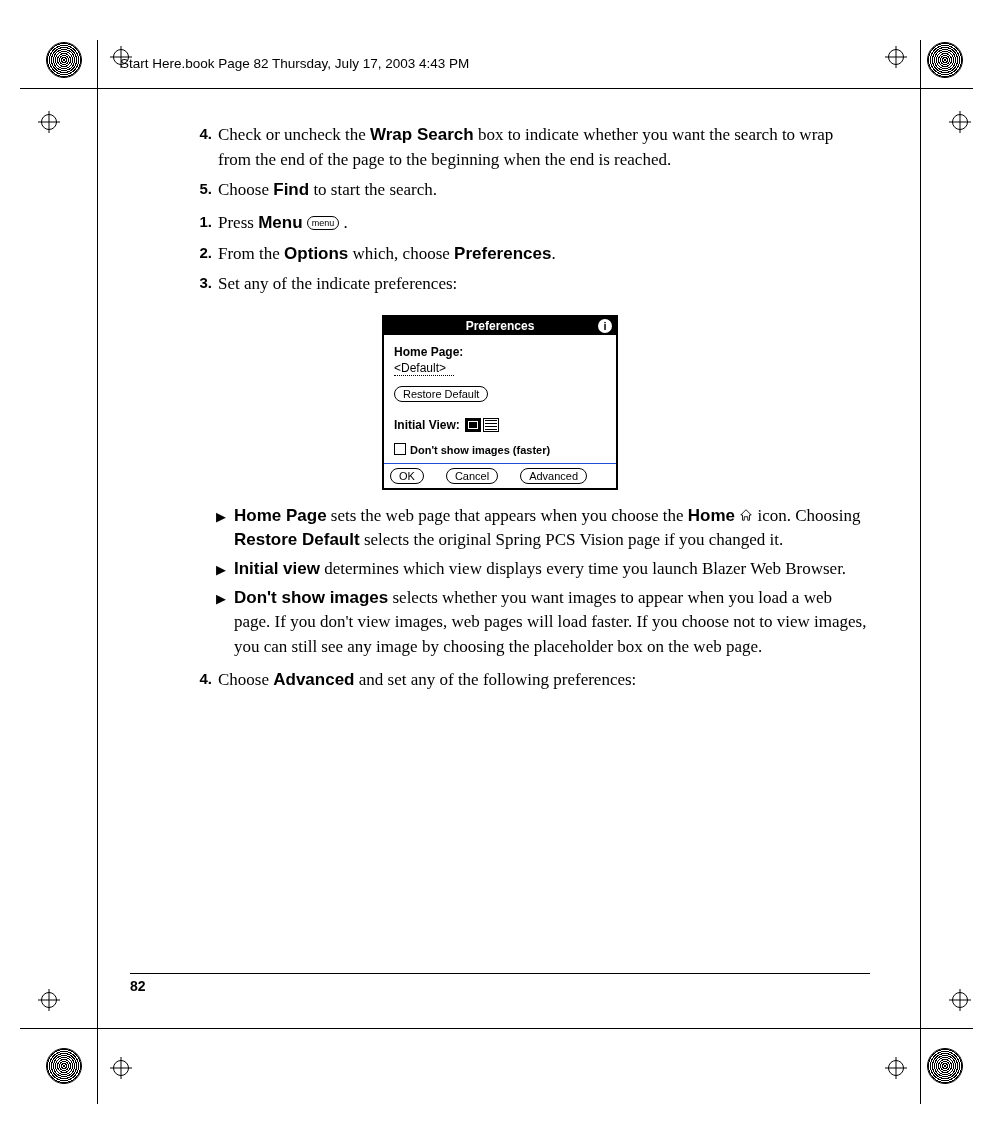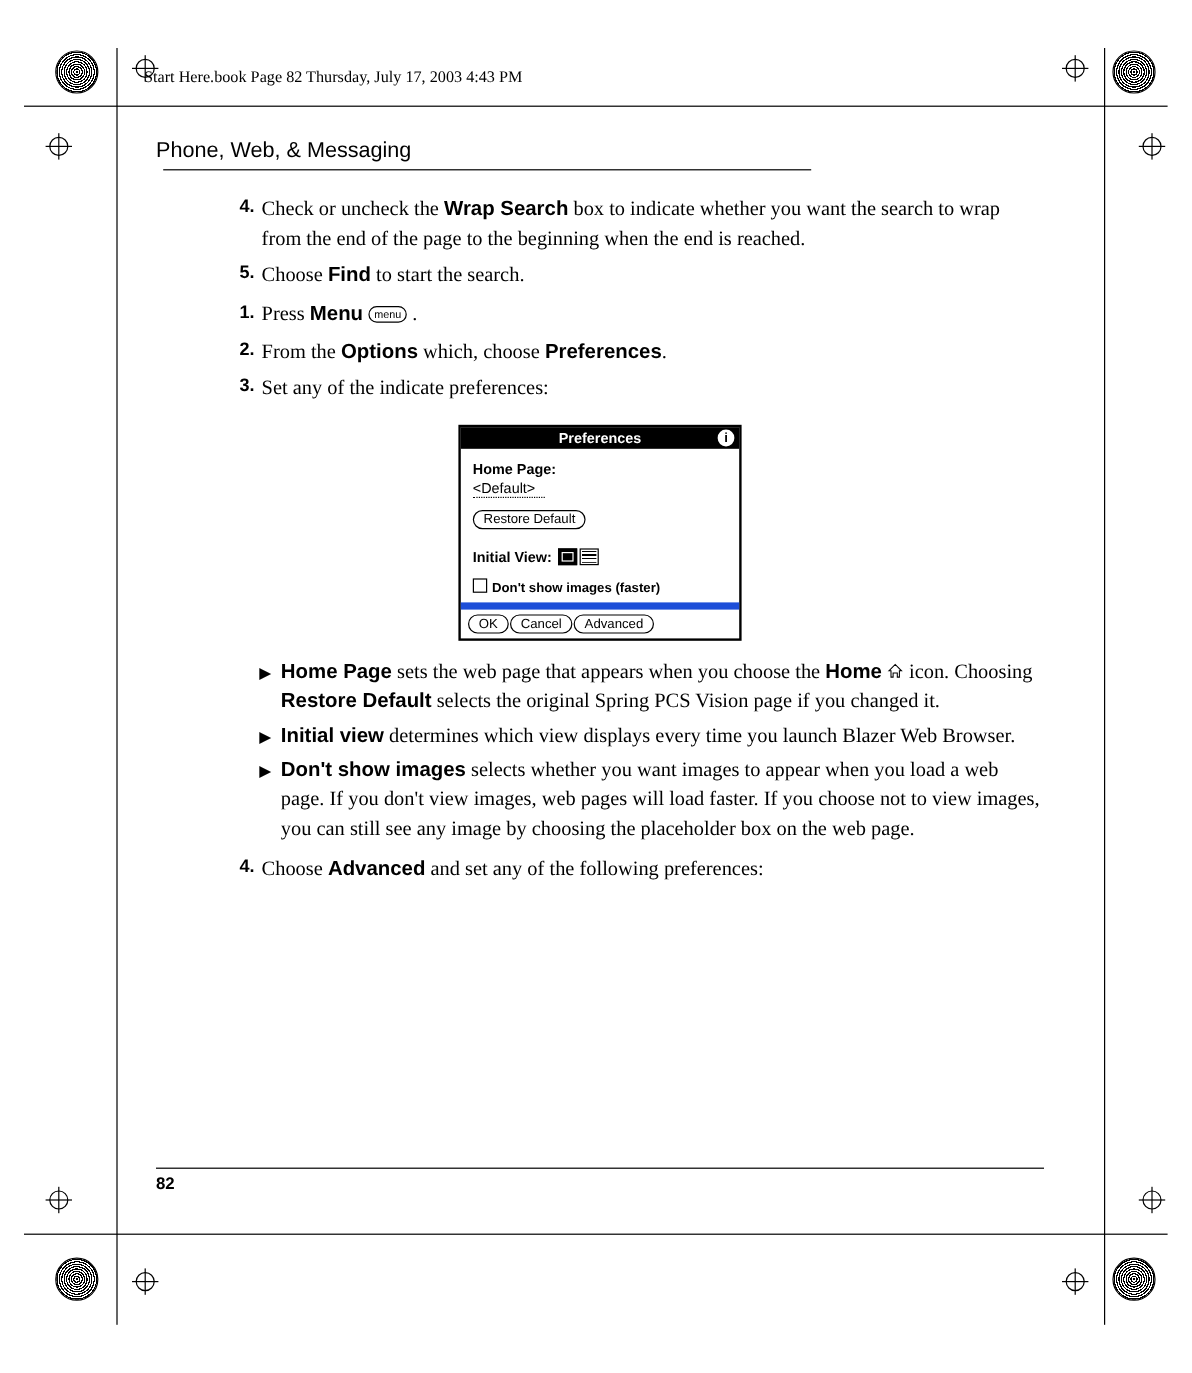--- a/index.html
+++ b/index.html
@@ -44,21 +44,21 @@
     border-radius: 50%;
     background: repeating-radial-gradient(circle, #000 0 1px, #fff 1px 2px);
     border: 1px solid #000;
   }
 
   .header-line {
     position: absolute;
     top: 56px;
     left: 120px;
     font-size: 13.5px;
-    font-family: Liberation Serif, serif;
+    font-family: Liberation Sans, sans-serif;
   }
 
   .content {
     position: absolute;
     top: 115px;
     left: 130px;
     width: 740px;
   }
   .section-title {
     font-family: Arial, Helvetica, sans-serif;
@@ -217,24 +217,24 @@
     border: 1px solid #fff;
   }
   .view-icons .lines::after {
     content: "";
     display: block;
     margin: 1px;
     height: 10px;
     background: repeating-linear-gradient(#000 0 1px, #fff 1px 3px);
   }
   .dialog-buttons {
-    border-top: 6px solid #1d4ed8;
+    border-top: 1px solid #1d4ed8;
     padding: 4px 6px;
     display: flex;
-    gap: 1px;
+    gap: 22px;
   }
 
   .page-footer {
     position: absolute;
     bottom: 150px;
     left: 130px;
     width: 740px;
     border-top: 1px solid #000;
     padding-top: 4px;
     font-family: Arial, Helvetica, sans-serif;
@@ -276,23 +276,20 @@
 <div class="reg-mark" style="bottom:133px;left:38px">
     <div class="reg-circle"></div>
   </div>
 <div class="reg-mark" style="bottom:133px;right:22px">
     <div class="reg-circle"></div>
   </div>
 
 <div class="header-line">Start Here.book  Page 82  Thursday, July 17, 2003  4:43 PM</div>
 
 <div class="content">
-  <div>
-    <span class="section-title">Phone, Web, &amp; Messaging</span><span class="section-rule"></span>
-  </div>
 
   <div class="step-list">
     <div class="step">
       <div class="num">4.</div>
       <div class="txt"><span>Check or uncheck the </span><span class="b">Wrap Search</span><span> box to indicate whether you want the search to wrap from the end of the page to the beginning when the end is reached.</span></div>
     </div>
     <div class="step">
       <div class="num">5.</div>
       <div class="txt"><span>Choose </span><span class="b">Find</span><span> to start the search.</span></div>
     </div>

